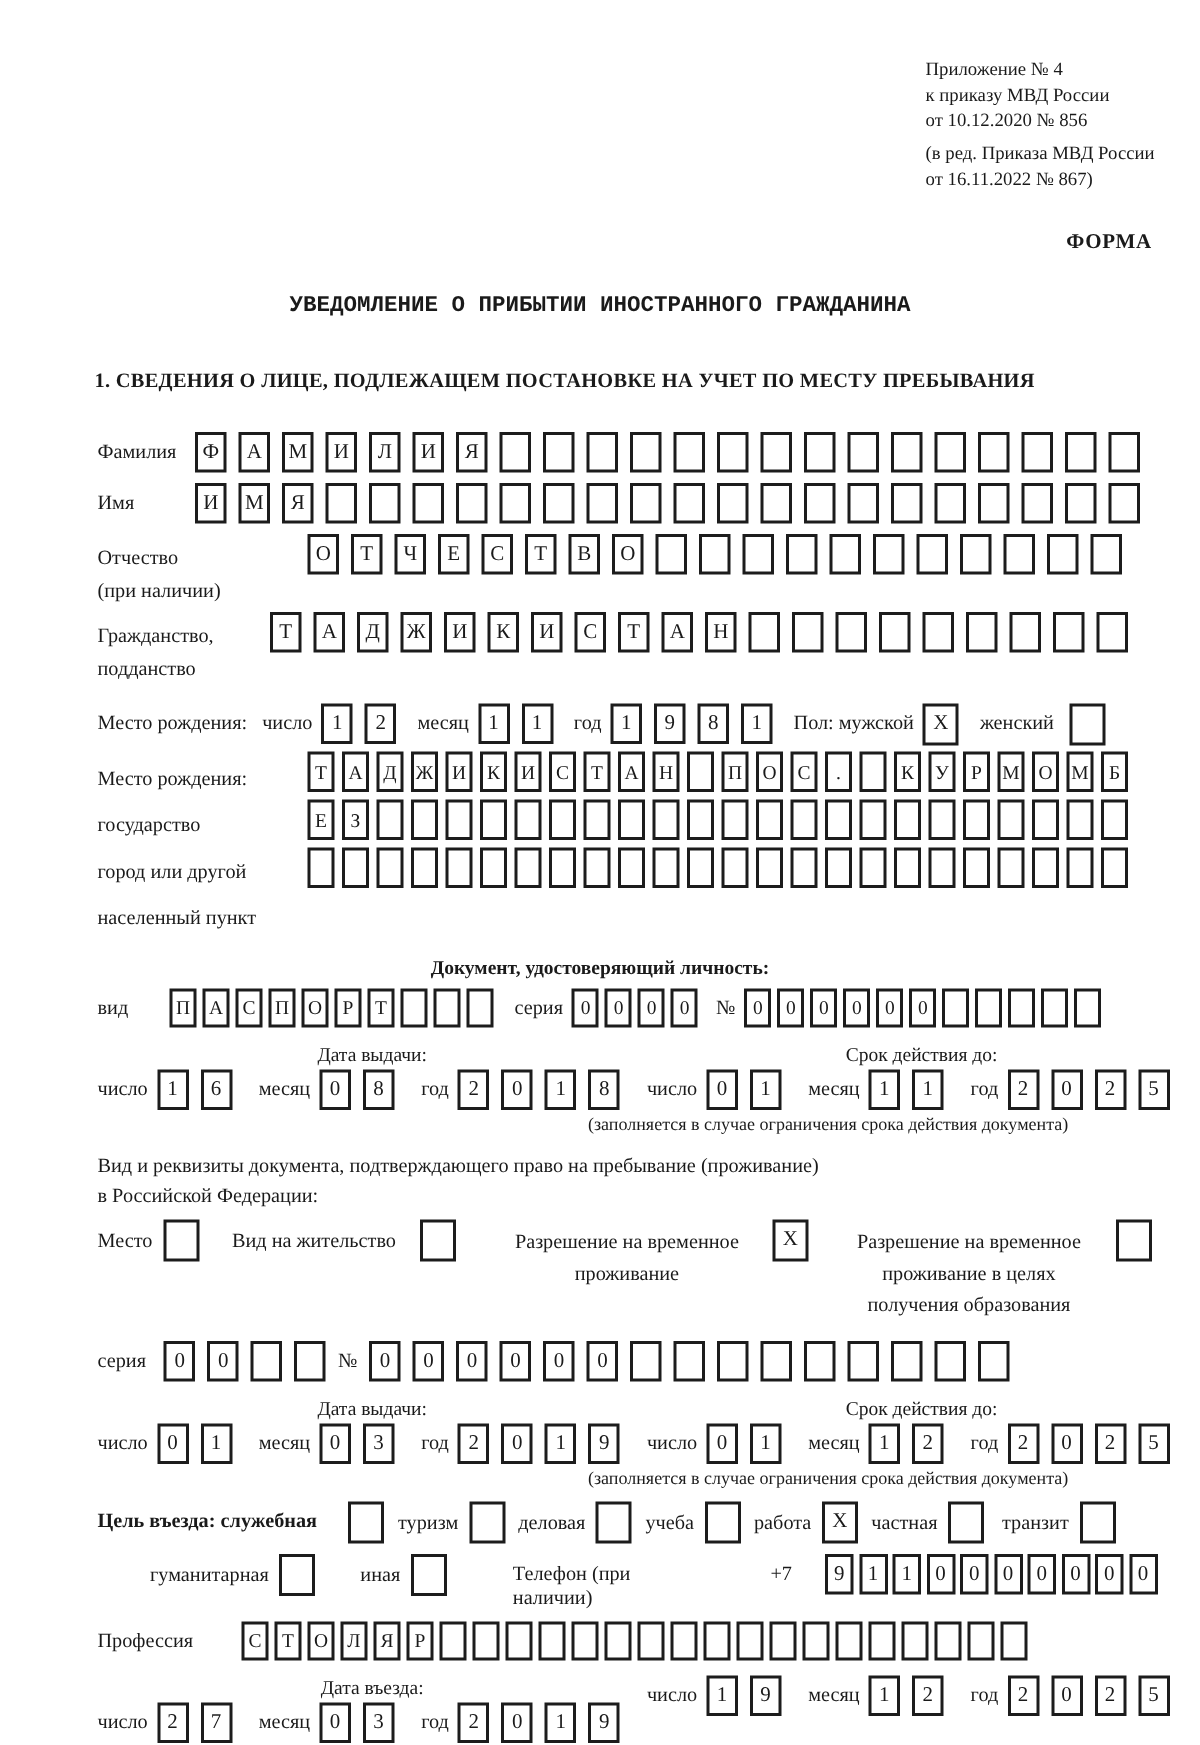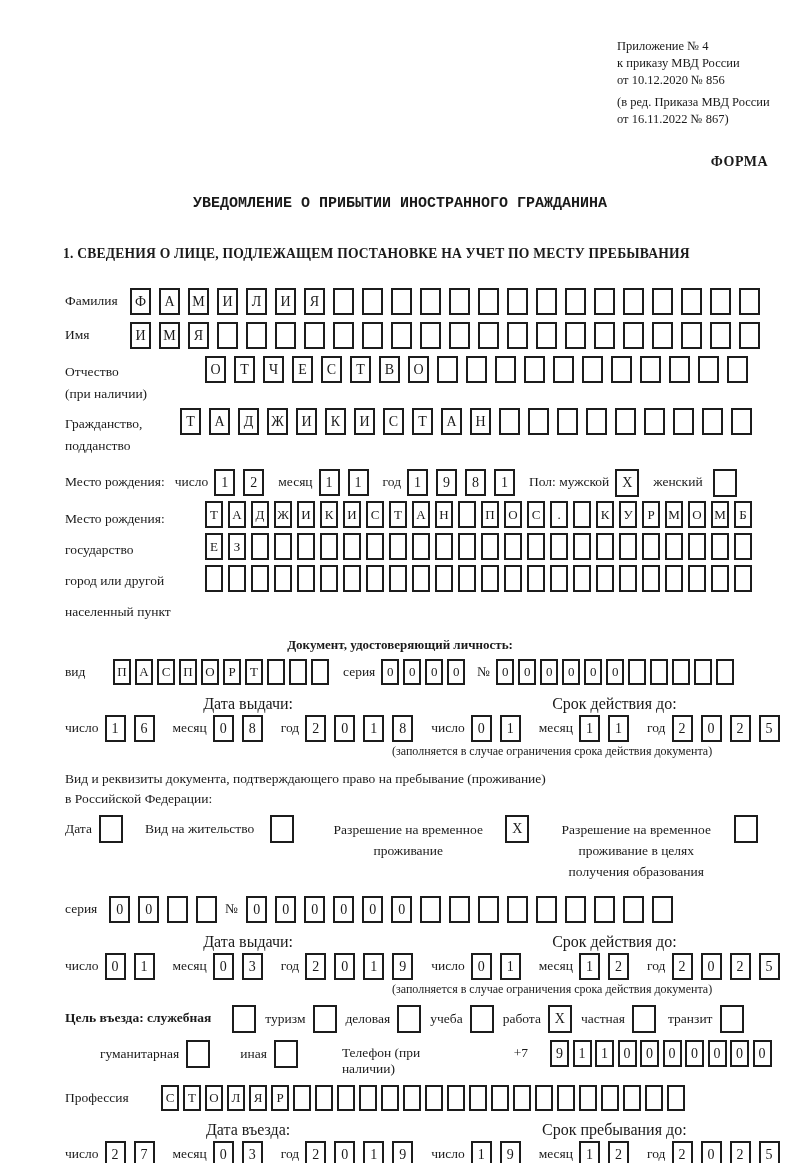--- a/index.html
+++ b/index.html
@@ -35,21 +35,21 @@
 
   .stack { display:flex; flex-direction:column; }
   .stack .cells { margin-bottom:5px; }
 
   .center-b { text-align:center; font-weight:bold; font-size:13px; margin-top:10px; }
 
   .daterow { display:flex; margin:10px 25px 0 65px; }
   .dg { display:flex; flex-direction:column; }
   .dg-l { width:368px; }
   .dg-r { flex:1; }
-  .dhead { text-align:center; font-size:16px; margin-bottom:2px; }
+  .dhead { text-align:center; font-size:13px; margin-bottom:2px; }
   .dline { display:flex; align-items:flex-start; }
   .dline .lbl { padding-top:5px; margin-right:6px; }
   .dline .cells { margin-right:10px; }
   .valid-note { margin:2px 25px 0 392px; font-size:12px; }
 
   .opt { display:flex; align-items:flex-start; }
   .opt .olbl { padding-top:6px; margin-right:7px; }
   .opt .center { text-align:center; padding-top:4px; line-height:21px; }
 </style>
 </head>
@@ -381,21 +381,21 @@
     </div>
   </div>
 </div>
 <div class="valid-note">(заполняется в случае ограничения срока действия документа)</div>
 
 <div class="row" style="margin-top:12px;">Вид и реквизиты документа, подтверждающего право на пребывание (проживание)</div>
 <div class="row" style="margin-top:4px;">в Российской Федерации:</div>
 
 <div class="row" style="margin-top:8px;">
   <span class="opt" style="margin-right:22px;">
-    <span class="olbl">Дата</span>
+    <span class="olbl">Место</span>
     <span class="cells cb">
         <span class="cell"></span>
       </span>
   </span>
   <span class="opt" style="margin-right:24px;">
     <span class="olbl" style="margin-right:16px;">Вид на жительство</span>
     <span class="cells cb">
         <span class="cell"></span>
       </span>
   </span>
@@ -611,21 +611,20 @@
       <span class="lbl">год</span>
       <span class="cells">
           <span class="cell">2</span>
           <span class="cell">0</span>
           <span class="cell">1</span>
           <span class="cell">9</span>
         </span>
     </div>
   </div>
   <div class="dg dg-r">
-    <div class="dhead">Срок пребывания до:</div>
     <div class="dline">
       <span class="lbl">число</span>
       <span class="cells">
           <span class="cell">1</span>
           <span class="cell">9</span>
         </span>
       <span class="lbl">месяц</span>
       <span class="cells">
           <span class="cell">1</span>
           <span class="cell">2</span>

